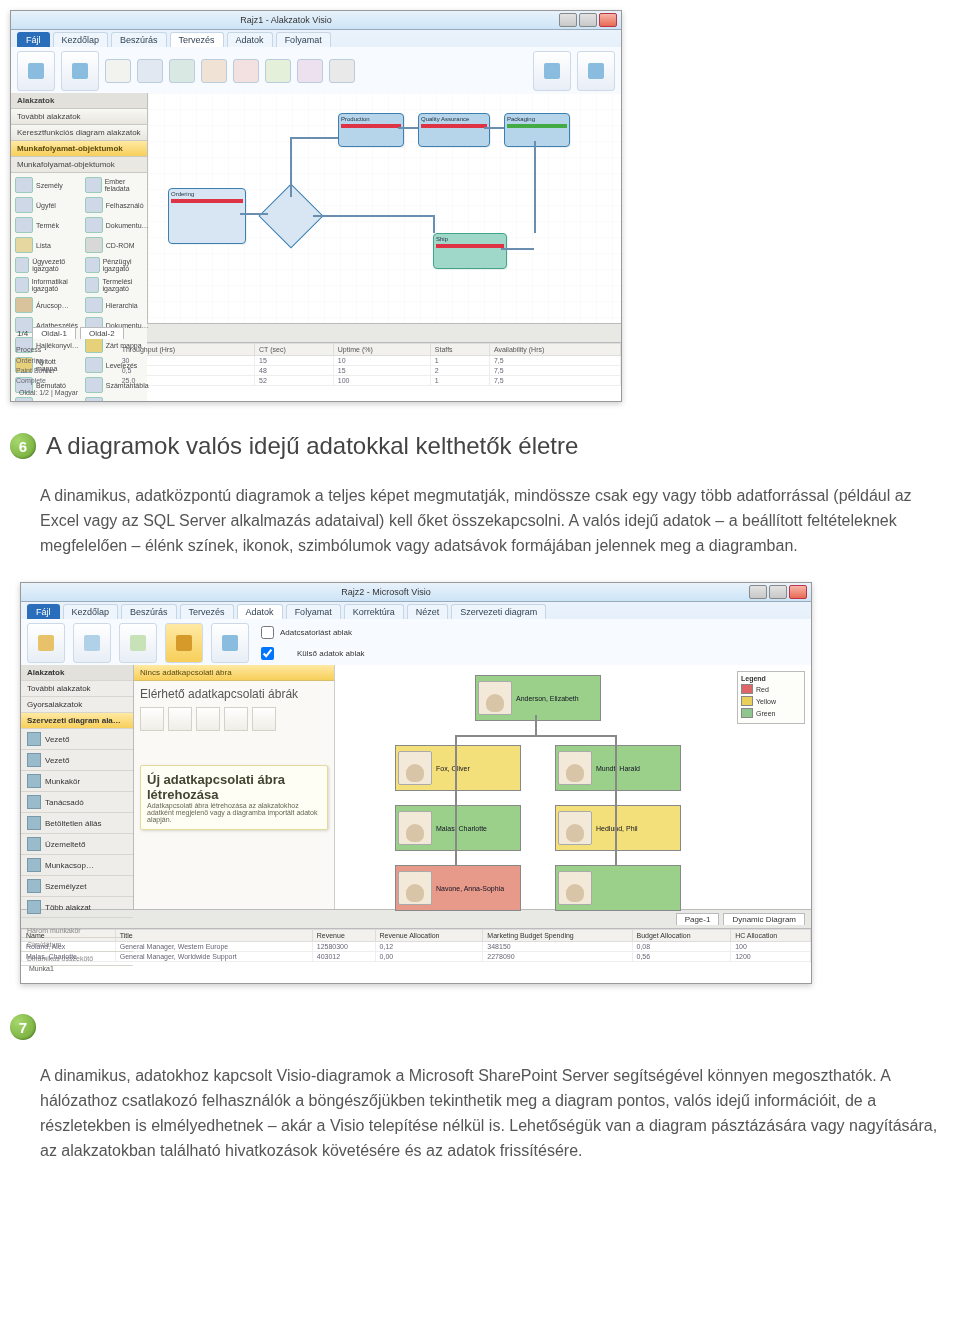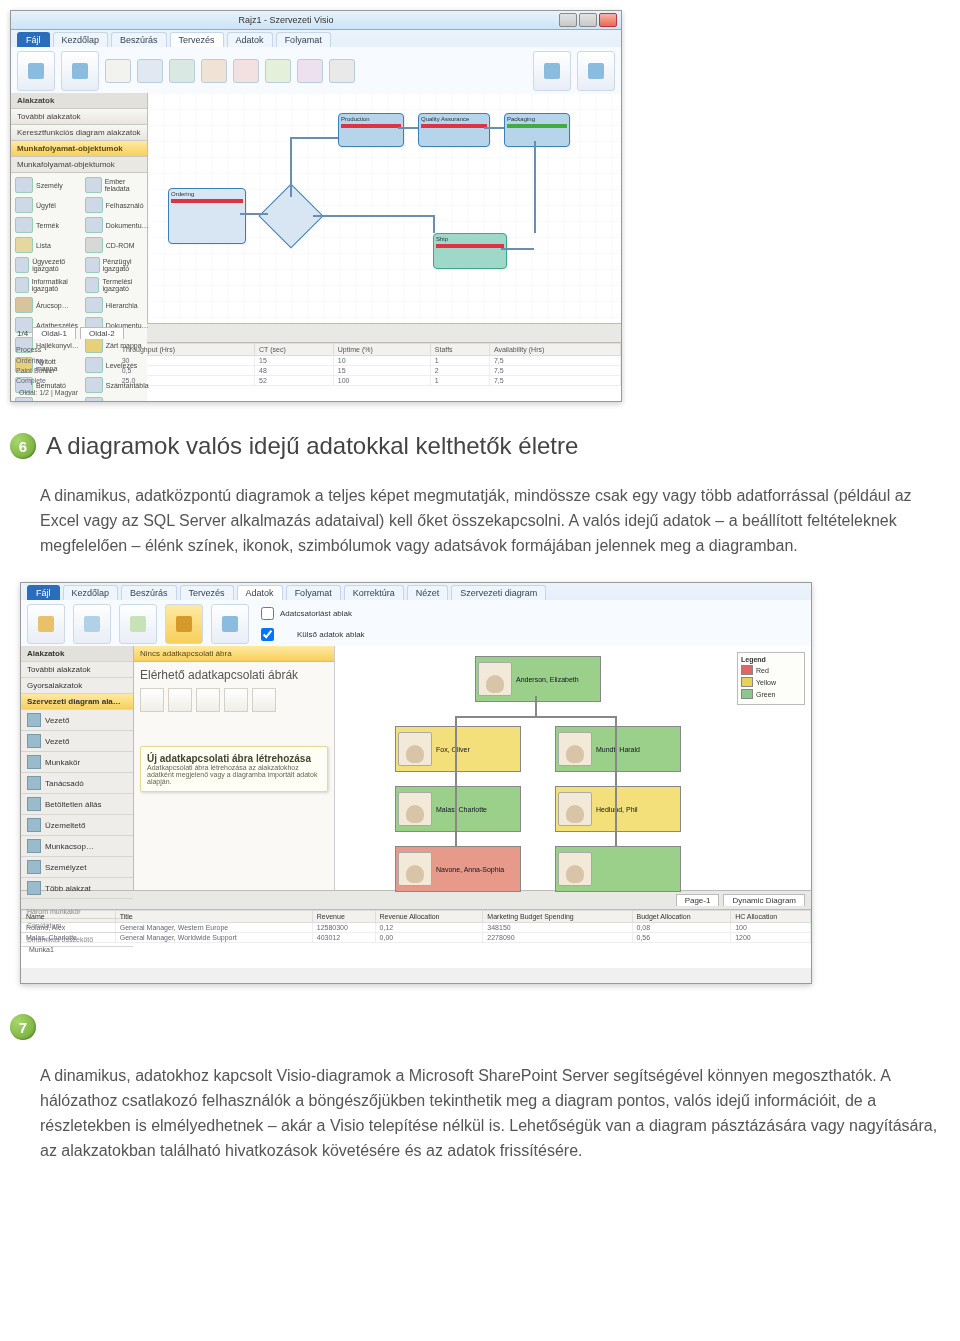--- a/index.html
+++ b/index.html
@@ -176,21 +176,21 @@
     font-size:8px; color:#5a4a10; border-bottom:1px solid #d9bf6a;
   }
   .midtools { padding:4px 6px; display:flex; gap:4px; }
   .mtbtn { width:22px; height:22px; border:1px solid #d2d2c8; background:linear-gradient(#fff,#efeee6);}
   .tooltip {
     margin:30px 6px 0; padding:6px;
     background:#fffef4; border:1px solid #e4da9a;
     font-size:7px; color:#665; border-radius:2px;
     box-shadow:1px 1px 3px rgba(0,0,0,0.15);
   }
-  .tooltip b { font-size:10px; color:#443;}
+  .tooltip b { font-size:13px; color:#443;}
   .ss2-canvas {
     flex:1; background:#fff; position:relative;
   }
   .orgbox {
     position:absolute; width:120px; height:40px;
     border:1px solid #888; background:#8ec68e;
     display:flex; align-items:center; gap:4px; padding:2px;
     font-size:7px; color:#112;
   }
   .orgbox.yellow { background:#f3e07a;}
@@ -241,21 +241,21 @@
     margin-bottom: 24px;
   }
 </style>
 </head>
 <body>
 
 <div class="page">
 
   <div class="screenshot ss1">
     <div class="winbar">
-      <span class="wintitle">Rajz1 - Szervezeti Visio</span>
+      <span class="wintitle">Rajz1 - Alakzatok Visio</span>
       <span class="winbtn"></span>
       <span class="winbtn"></span>
       <span class="winbtn red"></span>
     </div>
     <div class="ribbon">
       <div class="ribbon-tabs">
         <div class="ribbon-tab file">Fájl</div>
         <div class="ribbon-tab">Kezdőlap</div>
         <div class="ribbon-tab">Beszúrás</div>
         <div class="ribbon-tab active">Tervezés</div>
@@ -474,20 +474,26 @@
     </div>
   </div>
 
   <div class="num-heading">
     <span class="badge">6</span>
     <span>A diagramok valós idejű adatokkal kelthetők életre</span>
   </div>
   <div class="bodytext">A dinamikus, adatközpontú diagramok a teljes képet megmutatják, mindössze csak egy vagy több adatforrással (például az Excel vagy az SQL Server alkalmazás adataival) kell őket összekapcsolni. A valós idejű adatok – a beállított feltételeknek megfelelően – élénk színek, ikonok, szimbólumok vagy adatsávok formájában jelennek meg a diagramban.</div>
 
   <div class="screenshot ss2">
+    <div class="winbar">
+      <span class="wintitle">Rajz2 - Microsoft Visio</span>
+      <span class="winbtn"></span>
+      <span class="winbtn"></span>
+      <span class="winbtn red"></span>
+    </div>
     <div class="ribbon">
       <div class="ribbon-tabs">
         <div class="ribbon-tab file">Fájl</div>
         <div class="ribbon-tab">Kezdőlap</div>
         <div class="ribbon-tab">Beszúrás</div>
         <div class="ribbon-tab">Tervezés</div>
         <div class="ribbon-tab active">Adatok</div>
         <div class="ribbon-tab">Folyamat</div>
         <div class="ribbon-tab">Korrektúra</div>
         <div class="ribbon-tab">Nézet</div>

